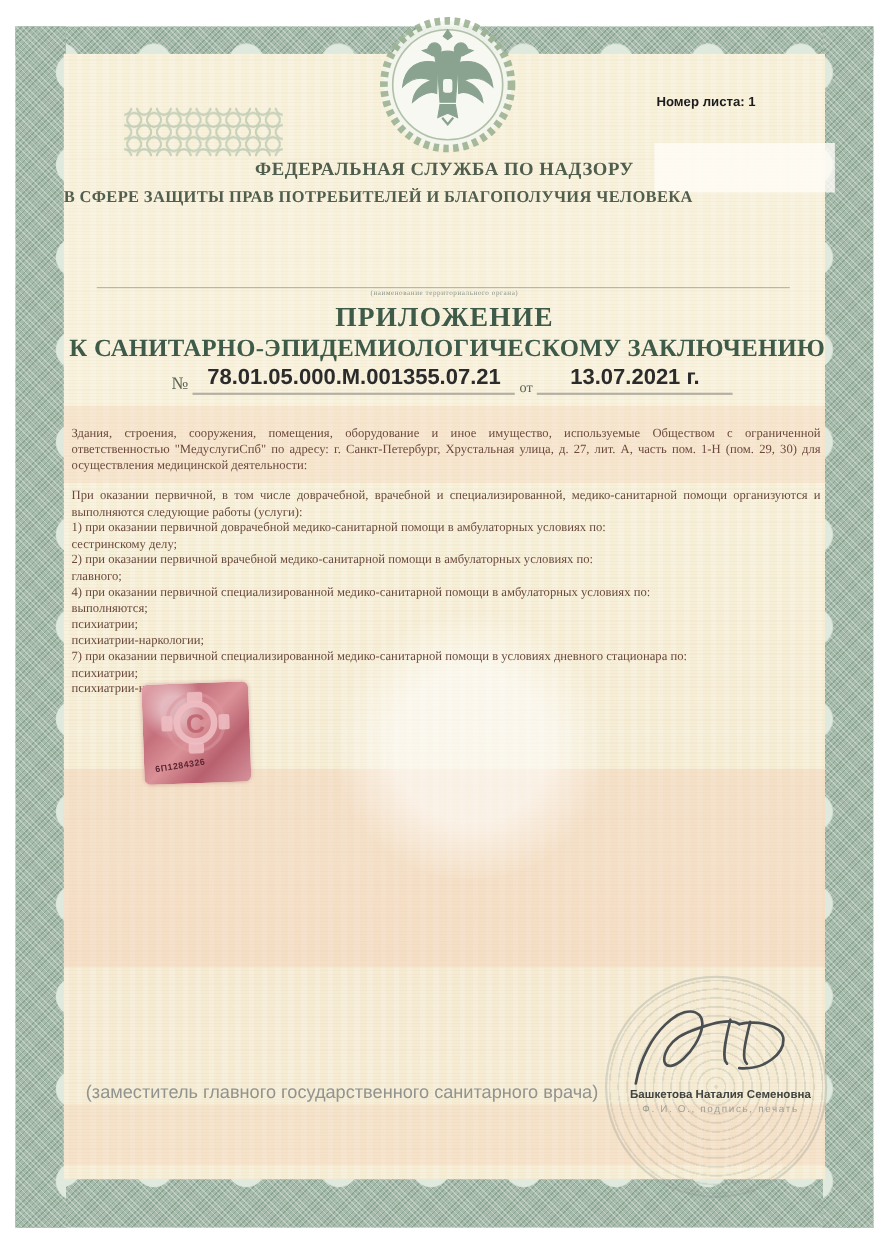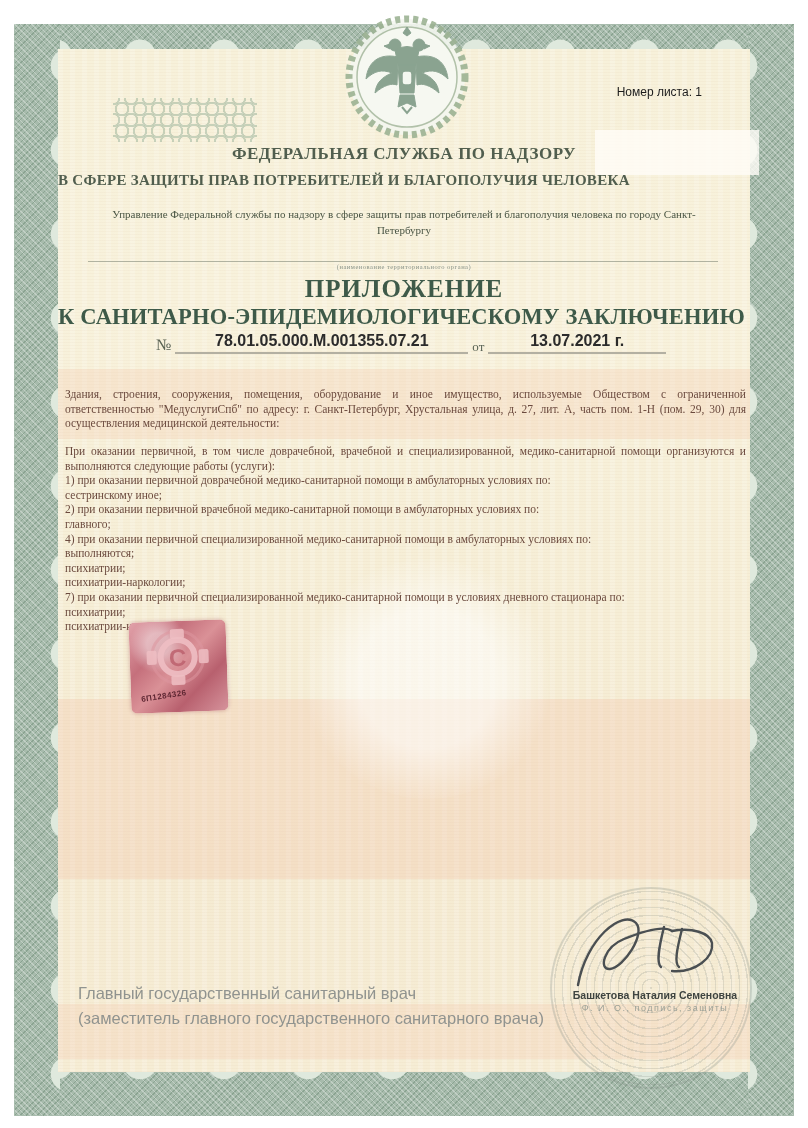--- a/index.html
+++ b/index.html
@@ -60,40 +60,40 @@
     position:absolute;left:55px;top:49px;width:144px;height:44px;opacity:.8;filter:blur(.3px);
     background-image:
       radial-gradient(circle, rgba(255,255,255,0) 5px, rgba(148,175,150,.6) 5.5px 7px, rgba(255,255,255,0) 7.5px),
       radial-gradient(circle, rgba(255,255,255,0) 5px, rgba(148,175,150,.6) 5.5px 7px, rgba(255,255,255,0) 7.5px);
     background-size:18px 22px,18px 22px;background-position:0 0,9px 11px;}
 
   
   .rosette{position:absolute;left:284px;top:-36px;width:130px;height:128px;z-index:5;}
 
   
-  .sheet-number{position:absolute;right:48px;top:36px;font-family:"Liberation Sans",sans-serif;
-    font-size:12px;font-weight:normal;color:#1c1c1c;}
+  .sheet-number{position:absolute;right:63px;top:36px;font-family:"Liberation Sans",sans-serif;
+    font-size:12px;font-weight:bold;color:#1c1c1c;}
   .hdr1{position:absolute;left:0;right:0;top:95px;text-align:center;font-weight:bold;
     font-size:17px;letter-spacing:.5px;color:#515e4e;}
   .hdr2{position:absolute;left:0;right:0;top:123px;font-weight:bold;
     font-size:15px;letter-spacing:.3px;color:#515e4e;}
   .dept{position:absolute;left:54px;right:54px;top:158px;text-align:center;
     font-size:11px;line-height:1.45;color:#4a5544;}
   .rule{position:absolute;left:30px;right:32px;top:212px;height:1px;background:rgba(120,130,115,.55);}
   .rule-caption{position:absolute;left:0;right:0;top:214px;text-align:center;font-size:6.5px;
     color:#8a948a;filter:blur(.4px);letter-spacing:.5px;}
   .title1{position:absolute;left:0;right:0;top:226px;text-align:center;font-weight:bold;
     font-size:25px;letter-spacing:1px;color:#3e5a49;font-family:Liberation Serif, serif;}
-  .title2{position:absolute;left:0;right:0;top:255px;text-align:left;font-weight:bold;
+  .title2{position:absolute;left:0;right:0;top:255px;text-align:right;font-weight:bold;
     font-size:22.5px;letter-spacing:.2px;color:#3e5a49;}
   .numrow{position:absolute;left:98px;right:84px;top:283px;display:flex;align-items:flex-end;}
   .numrow .no{font-size:16px;color:#5a6354;padding-right:4px;}
   .numrow .ot{font-size:13px;color:#5a6354;margin:0 4px;transform:translateY(1px);text-align:right;}
   .numrow .cell{text-align:center;border-bottom:2px solid #b3b0a2;padding-bottom:2px;
-    font-family:"Liberation Sans",sans-serif;font-weight:bold;font-size:16px;color:#2b2b2b;}
+    font-family:"Liberation Sans",sans-serif;font-weight:bold;font-size:20px;color:#2b2b2b;}
   .cell.num{flex:1.65;}
   .cell.date{flex:1;}
 
   .body-text{position:absolute;left:7px;right:4px;top:338px;font-size:11.5px;line-height:1.28;
     color:#6b4a3e;text-align:justify;}
   .body-lines{position:absolute;left:7px;right:4px;top:395px;font-size:11.5px;line-height:1.27;color:#6b4a3e;}
   .body-lines .pline{text-align:justify;}
 
   
   .hologram{position:absolute;left:72px;top:572px;width:97px;height:91px;transform:rotate(-2deg);
@@ -160,39 +160,38 @@
         <path d="M58 82 L72 82 L74 94 L65 90 L56 94 Z"></path>
         <path d="M60 94 L65 100 L70 94" fill="none" stroke-width="2"></path>
       </g>
     </svg>
   </div>
 
   <div class="sheet-number">Номер листа: 1</div>
 
   <div class="hdr1">ФЕДЕРАЛЬНАЯ СЛУЖБА ПО НАДЗОРУ</div>
   <div class="hdr2">В СФЕРЕ ЗАЩИТЫ ПРАВ ПОТРЕБИТЕЛЕЙ И БЛАГОПОЛУЧИЯ  ЧЕЛОВЕКА</div>
-  <div class="dept">Управление Федеральной службы по надзору в сфере защиты прав потребителей и благополучия человека по городу Санкт-Петербургу</div>
   <div class="rule"></div>
   <div class="rule-caption">(наименование территориального органа)</div>
 
   <div class="title1">ПРИЛОЖЕНИЕ</div>
   <div class="title2">К САНИТАРНО-ЭПИДЕМИОЛОГИЧЕСКОМУ ЗАКЛЮЧЕНИЮ</div>
 
   <div class="numrow">
     <span class="no">№</span>
     <span class="cell num">78.01.05.000.М.001355.07.21</span>
     <span class="ot">от</span>
     <span class="cell date">13.07.2021 г.</span>
   </div>
 
   <div class="body-text">Здания, строения, сооружения, помещения, оборудование и иное имущество, используемые Обществом с ограниченной ответственностью "МедуслугиСпб" по адресу: г. Санкт-Петербург, Хрустальная улица, д. 27, лит. А, часть пом. 1-Н (пом. 29, 30) для осуществления медицинской деятельности:</div>
   <div class="body-lines">
     <div class="pline">При оказании первичной, в том числе доврачебной, врачебной и специализированной, медико-санитарной помощи организуются и выполняются следующие работы (услуги):</div>
     <div>1) при оказании первичной доврачебной медико-санитарной помощи в амбулаторных условиях по:</div>
-    <div>сестринскому иное;</div>
+    <div>сестринскому делу;</div>
     <div>2) при оказании первичной врачебной медико-санитарной помощи в амбулаторных условиях по:</div>
     <div>главного;</div>
     <div>4) при оказании первичной специализированной медико-санитарной помощи в амбулаторных условиях по:</div>
     <div>выполняются;</div>
     <div>психиатрии;</div>
     <div>психиатрии-наркологии;</div>
     <div>7) при оказании первичной специализированной медико-санитарной помощи в условиях дневного стационара по:</div>
     <div>психиатрии;</div>
     <div>психиатрии-наркологии.</div>
   </div>
@@ -215,19 +214,18 @@
   <div class="stamp"></div>
   <svg class="sig-svg" viewBox="0 0 180 110">
     <g fill="none" stroke="#4a4f52" stroke-width="2.4" stroke-linecap="round">
       <path d="M18 88 C26 42, 62 12, 76 26 C86 37, 64 70, 50 72 C38 73, 44 50, 64 42 C86 33, 104 28, 112 34"></path>
       <path d="M104 30 C99 50, 96 66, 101 70"></path>
       <path d="M122 32 C117 52, 114 66, 119 70"></path>
       <path d="M112 34 C132 30, 150 36, 152 46 C154 60, 136 76, 112 74"></path>
     </g>
   </svg>
   <div class="sig-name">Башкетова Наталия Семеновна</div>
-  <div class="sig-caption">Ф. И. О.,  подпись,  защиты</div>
+  <div class="sig-caption">Ф. И. О.,  подпись,  печать</div>
 
   <div class="footer-pos">
-    <div>Главный государственный санитарный врач</div>
     <div>(заместитель главного государственного санитарного врача)</div>
   </div>
 </div>
 
 </body></html>

